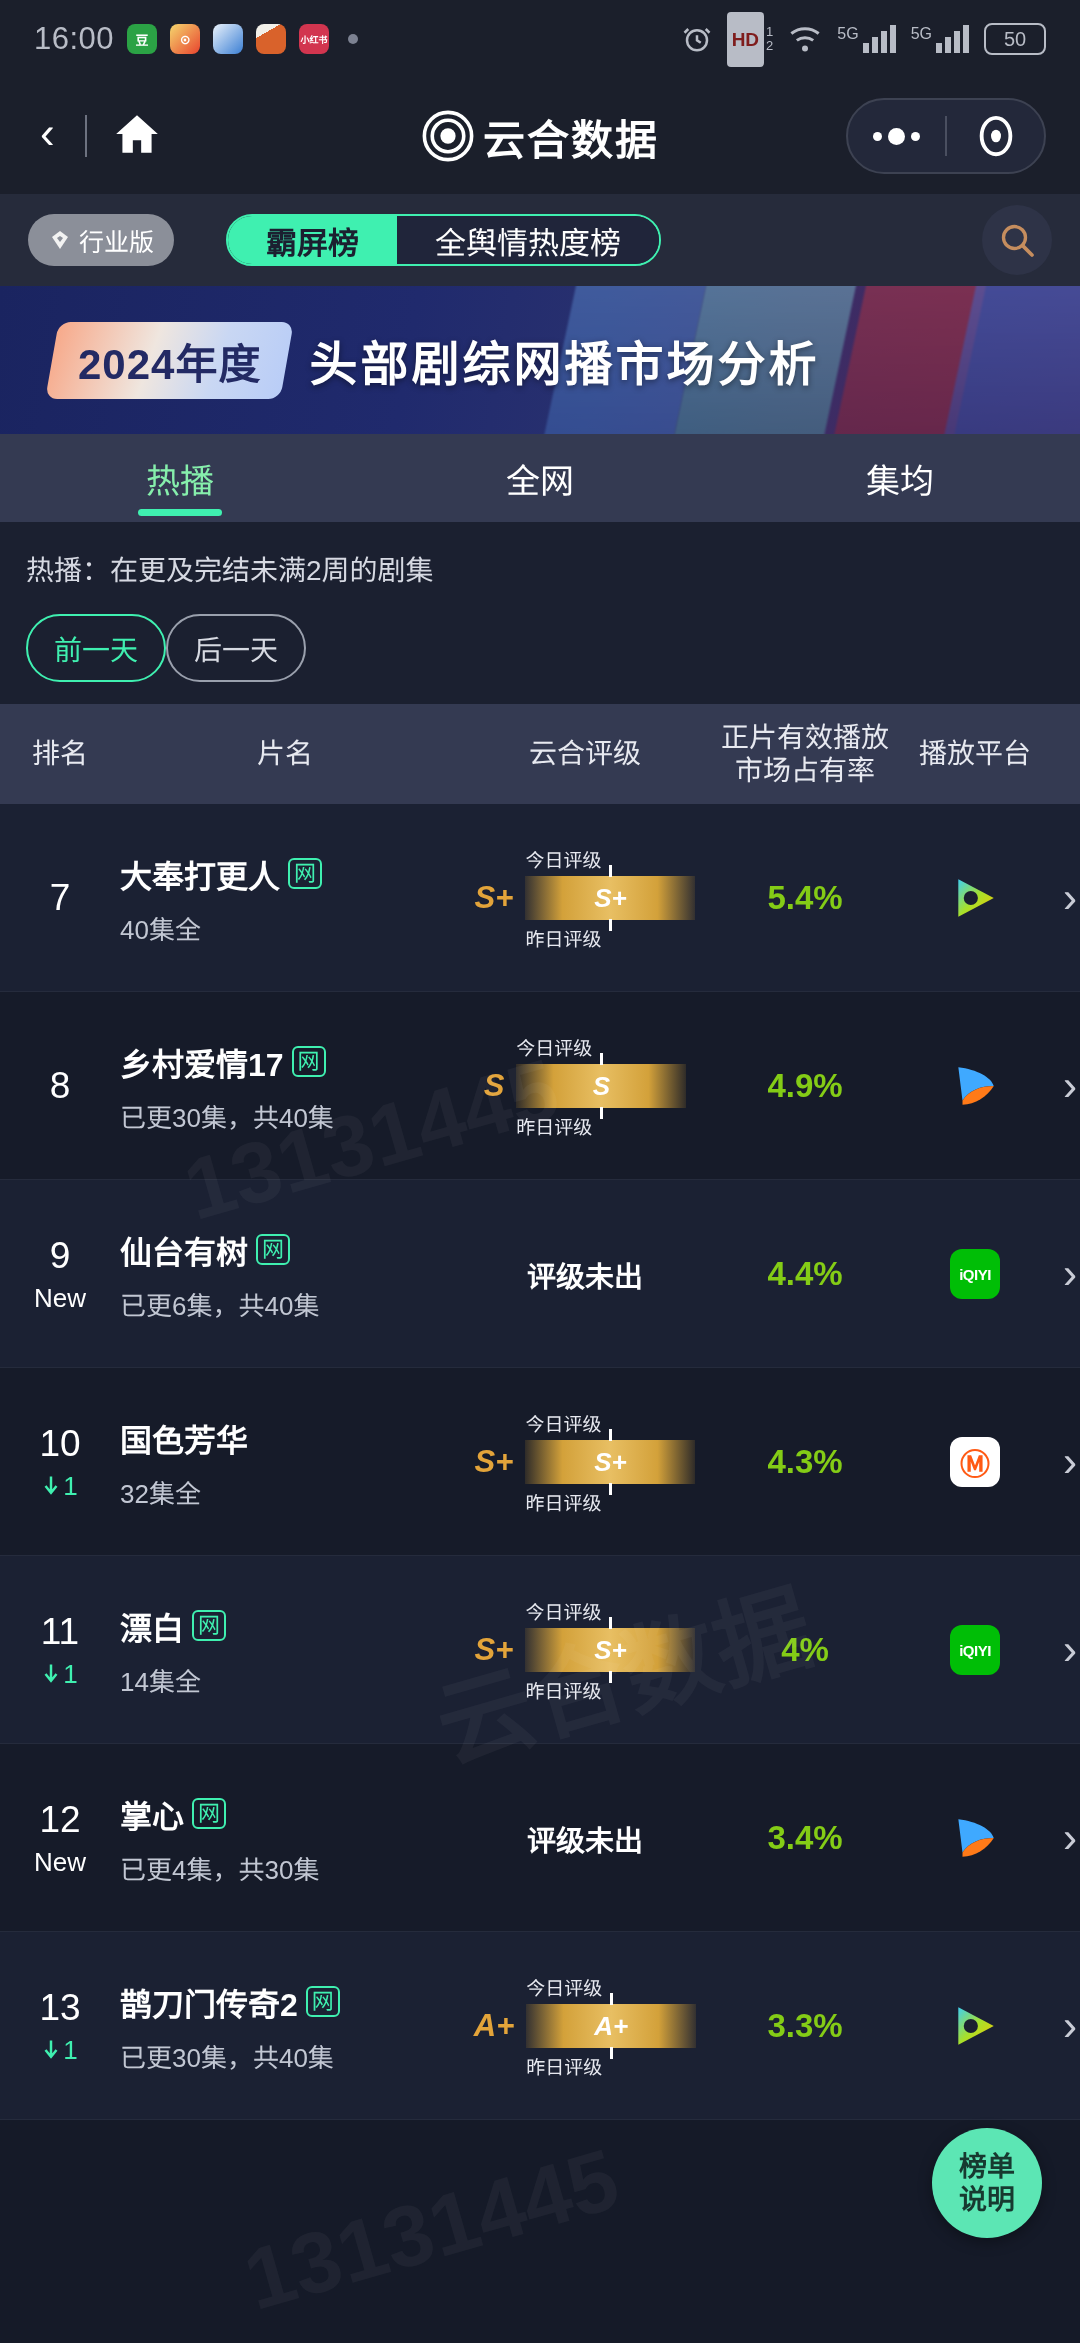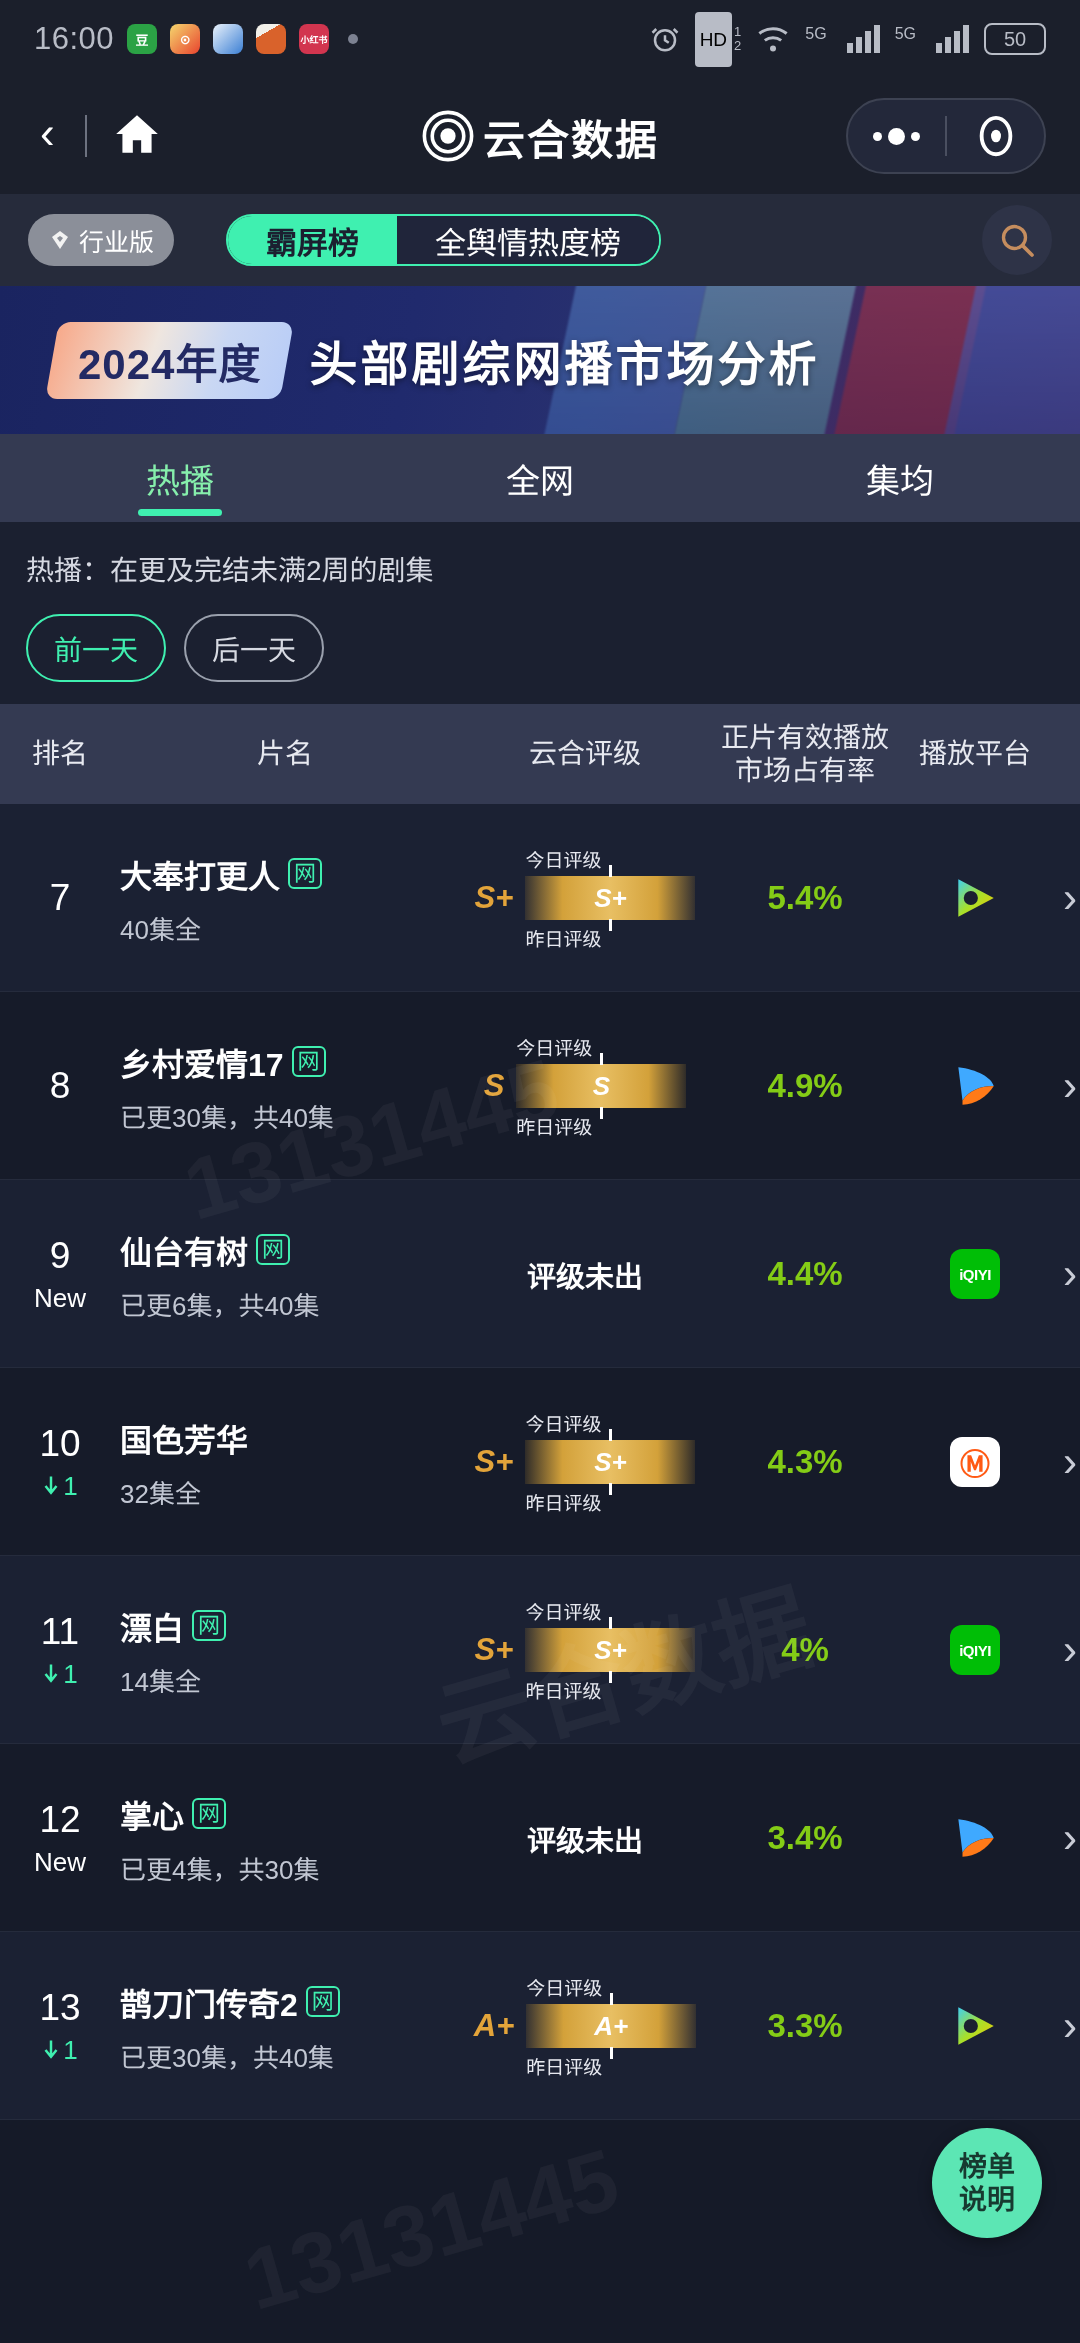--- a/index.html
+++ b/index.html
@@ -23,26 +23,26 @@
   .sb-app{ width:30px;height:30px;border-radius:8px; display:flex;align-items:center;justify-content:center;
            font-size:13px;color:#fff;font-weight:bold; overflow:hidden;}
   .app-douban{ background:#2ba245; }
   .app-weibo{ background:linear-gradient(135deg,#f5d76e,#e8432e); }
   .app-blue{ background:linear-gradient(135deg,#eaf2fb,#3b7fd4); }
   .app-orange{ background:linear-gradient(150deg,#f2f0ea 0 30%,#d9622b 30%); }
   .app-red{ background:#d2354f; font-size:9px; }
   .sb-dot{ width:10px;height:10px;border-radius:50%;background:#7c8191; margin-left:6px;}
   .sb-right{ display:flex; align-items:center; gap:15px; }
   .hd-badge{ display:flex;align-items:center; }
-  .hd-box{ background:#b8bcc6;color:#000000;font-size:19px;font-weight:normal;
+  .hd-box{ background:#b8bcc6;color:#7f1d1d;font-size:19px;font-weight:bold;
            padding:18px 5px;border-radius:4px;line-height:1;}
   .hd-sub{ font-size:13px;color:#b8bcc6; line-height:1.05; margin-left:2px;}
   .bars{ display:flex; align-items:flex-end; gap:3px; height:28px;}
   .bars i{ width:6px; background:#b8bcc6; display:block;}
-  .net{ display:flex; align-items:flex-end; gap:20px;}
+  .net{ display:flex; align-items:flex-end; gap:4px;}
   .net span{ font-size:16px; color:#b8bcc6; align-self:flex-start;}
   .batt{ width:62px;height:32px;border:2px solid #b8bcc6;border-radius:8px;
          display:flex;align-items:center;justify-content:center;font-size:20px;color:#b8bcc6;}
 
   
   .navbar{ height:116px; background:#1b1f2b; display:flex; align-items:center; padding:0 34px; position:relative;}
   .nav-back{ font-size:44px; color:#fff; line-height:1; padding:0 16px 6px 6px; font-weight:300;}
   .nav-div{ width:2px;height:42px;background:#6d7280; margin:0 14px;}
   .nav-home{ margin:0 10px; }
   .nav-title{ position:absolute; left:0; right:0; text-align:center;
@@ -88,21 +88,21 @@
   .tabs{ height:88px; background:#343a52; display:flex;}
   .tab{ flex:1; display:flex; flex-direction:column; align-items:center; justify-content:center;
         font-size:34px; color:#fff; position:relative;}
   .tab.active{ color:#86efac; font-weight:normal;}
   .tab.active::after{ content:""; position:absolute; bottom:6px; width:84px;height:7px;
                       background:#3ff0b0; border-radius:4px;}
 
   
   .filters{ background:#1b2030; padding:26px 26px 22px 26px;}
   .filter-note{ font-size:28px; color:#d6d9e2; margin-bottom:26px;}
-  .chips{ display:flex; gap:18px; align-items:center;}
+  .chips{ display:flex; align-items:center;}
   .chip{ border-radius:34px; padding:12px 26px; font-size:28px; border:2px solid #3ff0b0; color:#3ff0b0;}
   .chip.muted{ border-color:#9aa0ad; color:#d7dae2;}
 
   
   .thead{ background:#343a52; height:100px; display:flex; align-items:center;}
   .tbody{ }
   .row{ display:flex; align-items:center; height:188px; position:relative;}
   .row.alt{ background:#1b2133;}
   .row.base{ background:#161b29;}
   .row::after{ content:""; position:absolute; left:0; right:0; bottom:0; height:1px; background:#252b3c;}

